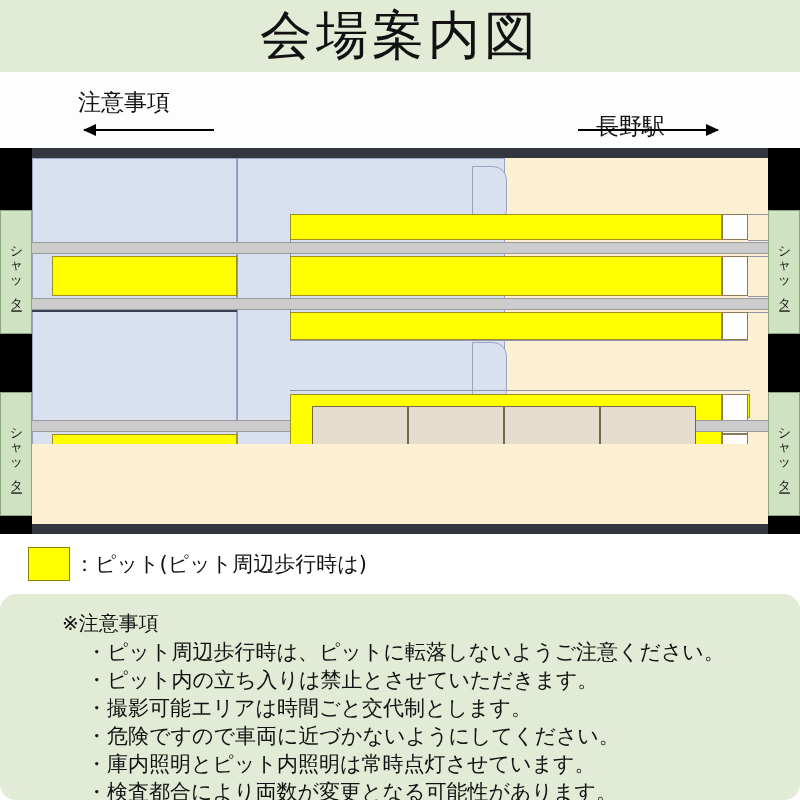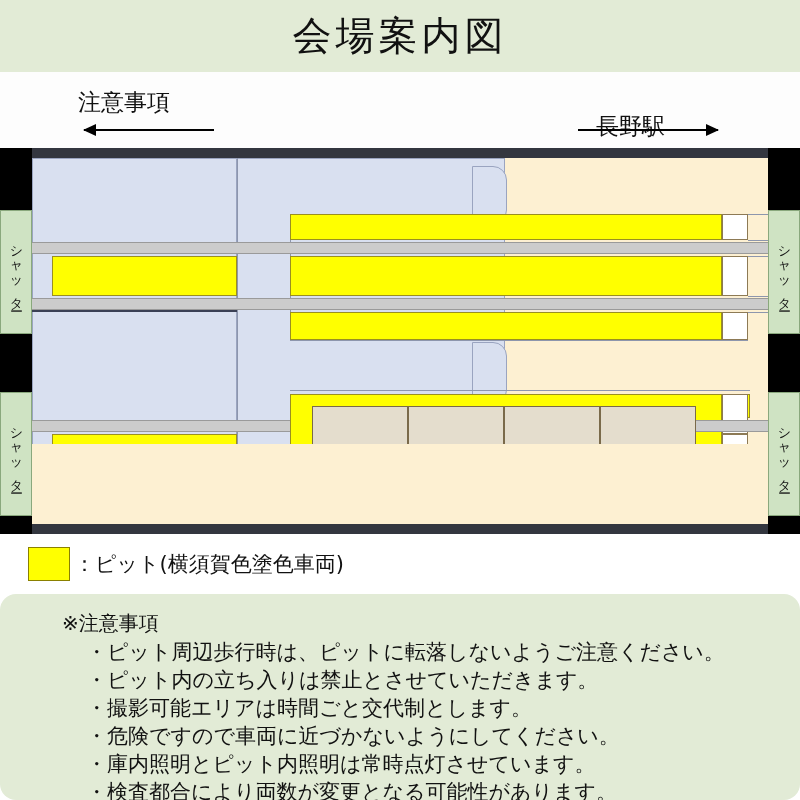--- a/index.html
+++ b/index.html
@@ -11,21 +11,21 @@
   }
   #page { position: relative; width: 800px; height: 800px; background:#fff; }
 
   
   .title-band {
     position:absolute; left:0; top:0; width:800px; height:72px;
     background:#e2ebd6;
     display:flex; align-items:center; justify-content:center;
   }
   .title-text {
-    font-size:39px; font-weight:400; color:#111;
+    font-size:52px; font-weight:400; color:#111;
     letter-spacing:4px;
     font-family:"DejaVu Sans","Liberation Sans",sans-serif;
   }
 
   
   .station-band {
     position:absolute; left:0; top:72px; width:800px; height:76px;
     background:#fdfdfd;
   }
   .station-label {
@@ -247,21 +247,21 @@
       <div class="train-label" style="left:332px;top:286px;">横須賀色塗色車両</div>
 
       <div class="hline" style="left:0;top:324px;width:258px;"></div>
 
     </div>
   </div>
 
   <div class="legend">
     <div class="legend-item" style="margin-left:28px;">
       <div class="sw sw-yellow"></div>
-      <div class="legend-text">：ピット(横須賀色塗色車両)</div>
+      <div class="legend-text">：ピット(ピット周辺歩行時は)</div>
     </div>
   </div>
 
   <div class="notes">
     <div class="notes-head">※注意事項</div>
     <div class="note-line">・ピット周辺歩行時は、ピットに転落しないようご注意ください。</div>
     <div class="note-line">・ピット内の立ち入りは禁止とさせていただきます。</div>
     <div class="note-line">・撮影可能エリアは時間ごと交代制とします。</div>
     <div class="note-line">・危険ですので車両に近づかないようにしてください。</div>
     <div class="note-line">・庫内照明とピット内照明は常時点灯させています。</div>

